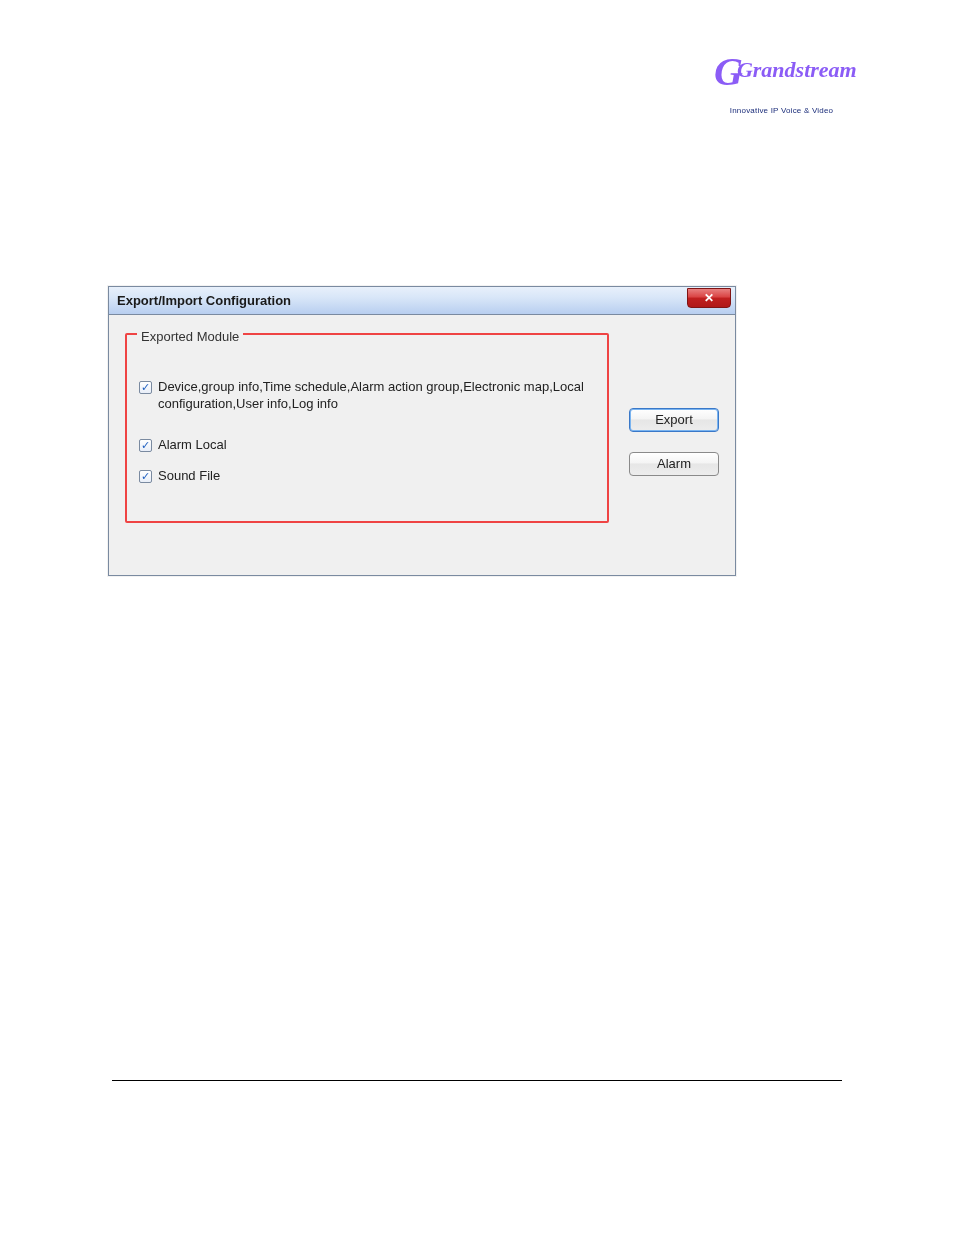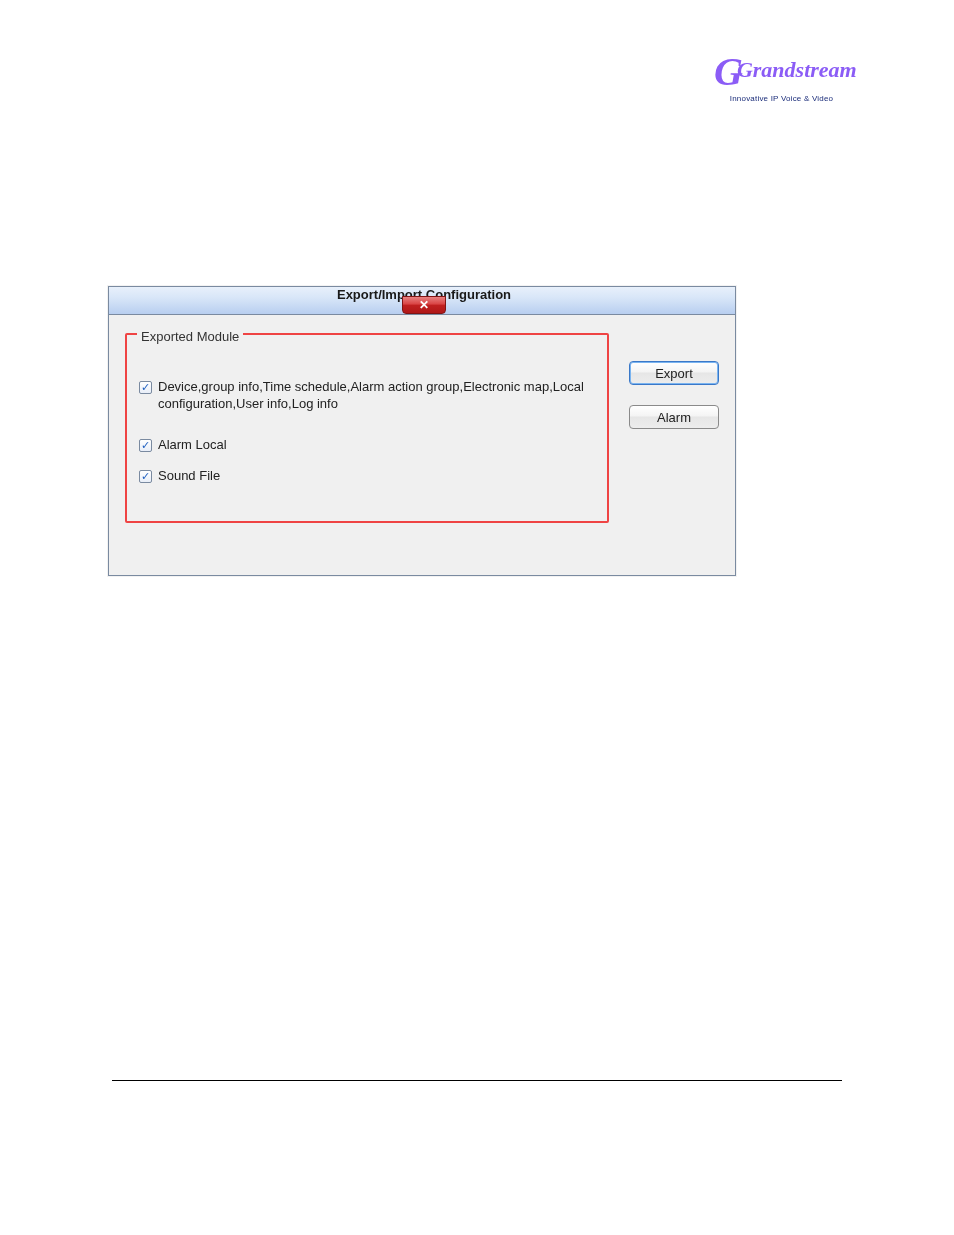--- a/index.html
+++ b/index.html
@@ -31,41 +31,40 @@
       line-height: 1;
     }
     .logo-top .big-g {
       font-size: 40px;
       vertical-align: middle;
     }
     .logo-tagline {
       font-size: 8px;
       color: #1b2d7a;
       letter-spacing: 0.2px;
-      margin-top: 2px;
+      margin-top: 14px;
     }
     .dialog {
       position: absolute;
       top: 286px;
       left: 108px;
       width: 628px;
       background: #f0f0f0;
       border: 1px solid #7a8aa0;
       box-shadow: 0 0 0 1px rgba(0,0,0,0.05);
     }
     .titlebar {
       height: 28px;
       background: linear-gradient(to bottom, #e8f0fb 0%, #d8e6f8 40%, #b8cef0 100%);
       border-bottom: 1px solid #7a8aa0;
       display: flex;
       align-items: center;
       justify-content: space-between;
       padding-left: 8px;
       padding-right: 4px;
-      flex-direction: column;
     }
     .titlebar-text {
       font-size: 13px;
       font-weight: bold;
       color: #1a1a1a;
     }
     .close-btn {
       width: 44px;
       height: 20px;
       margin-top: -6px;
@@ -137,20 +136,21 @@
       font-size: 13px;
       color: #222;
       line-height: 1.3;
     }
     .button-col {
       width: 90px;
       padding-top: 28px;
       display: flex;
       flex-direction: column;
       gap: 20px;
+      justify-content: center;
     }
     .win-button {
       height: 24px;
       border: 1px solid #8a8a8a;
       border-radius: 4px;
       background: linear-gradient(to bottom, #ffffff 0%, #f4f4f4 45%, #e6e6e6 50%, #ededed 100%);
       font-size: 13px;
       color: #222;
       cursor: pointer;
       display: flex;

